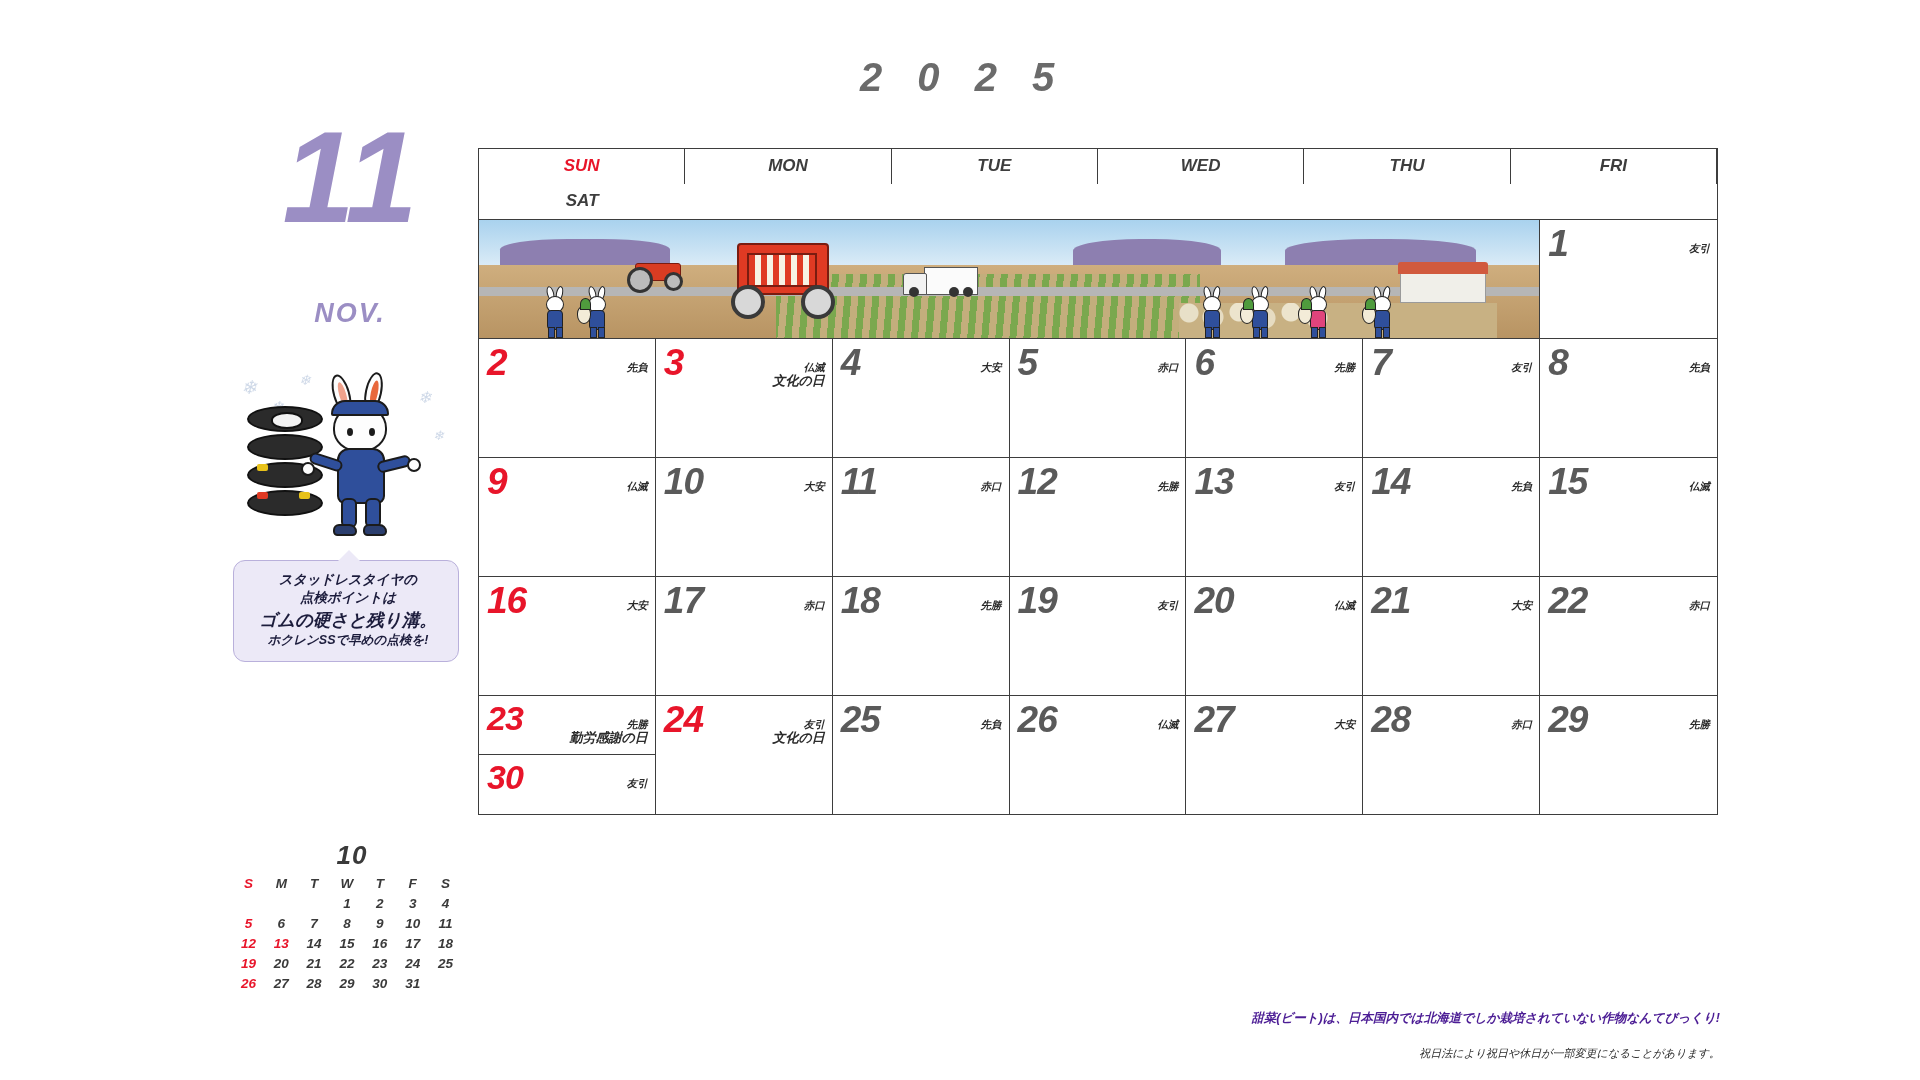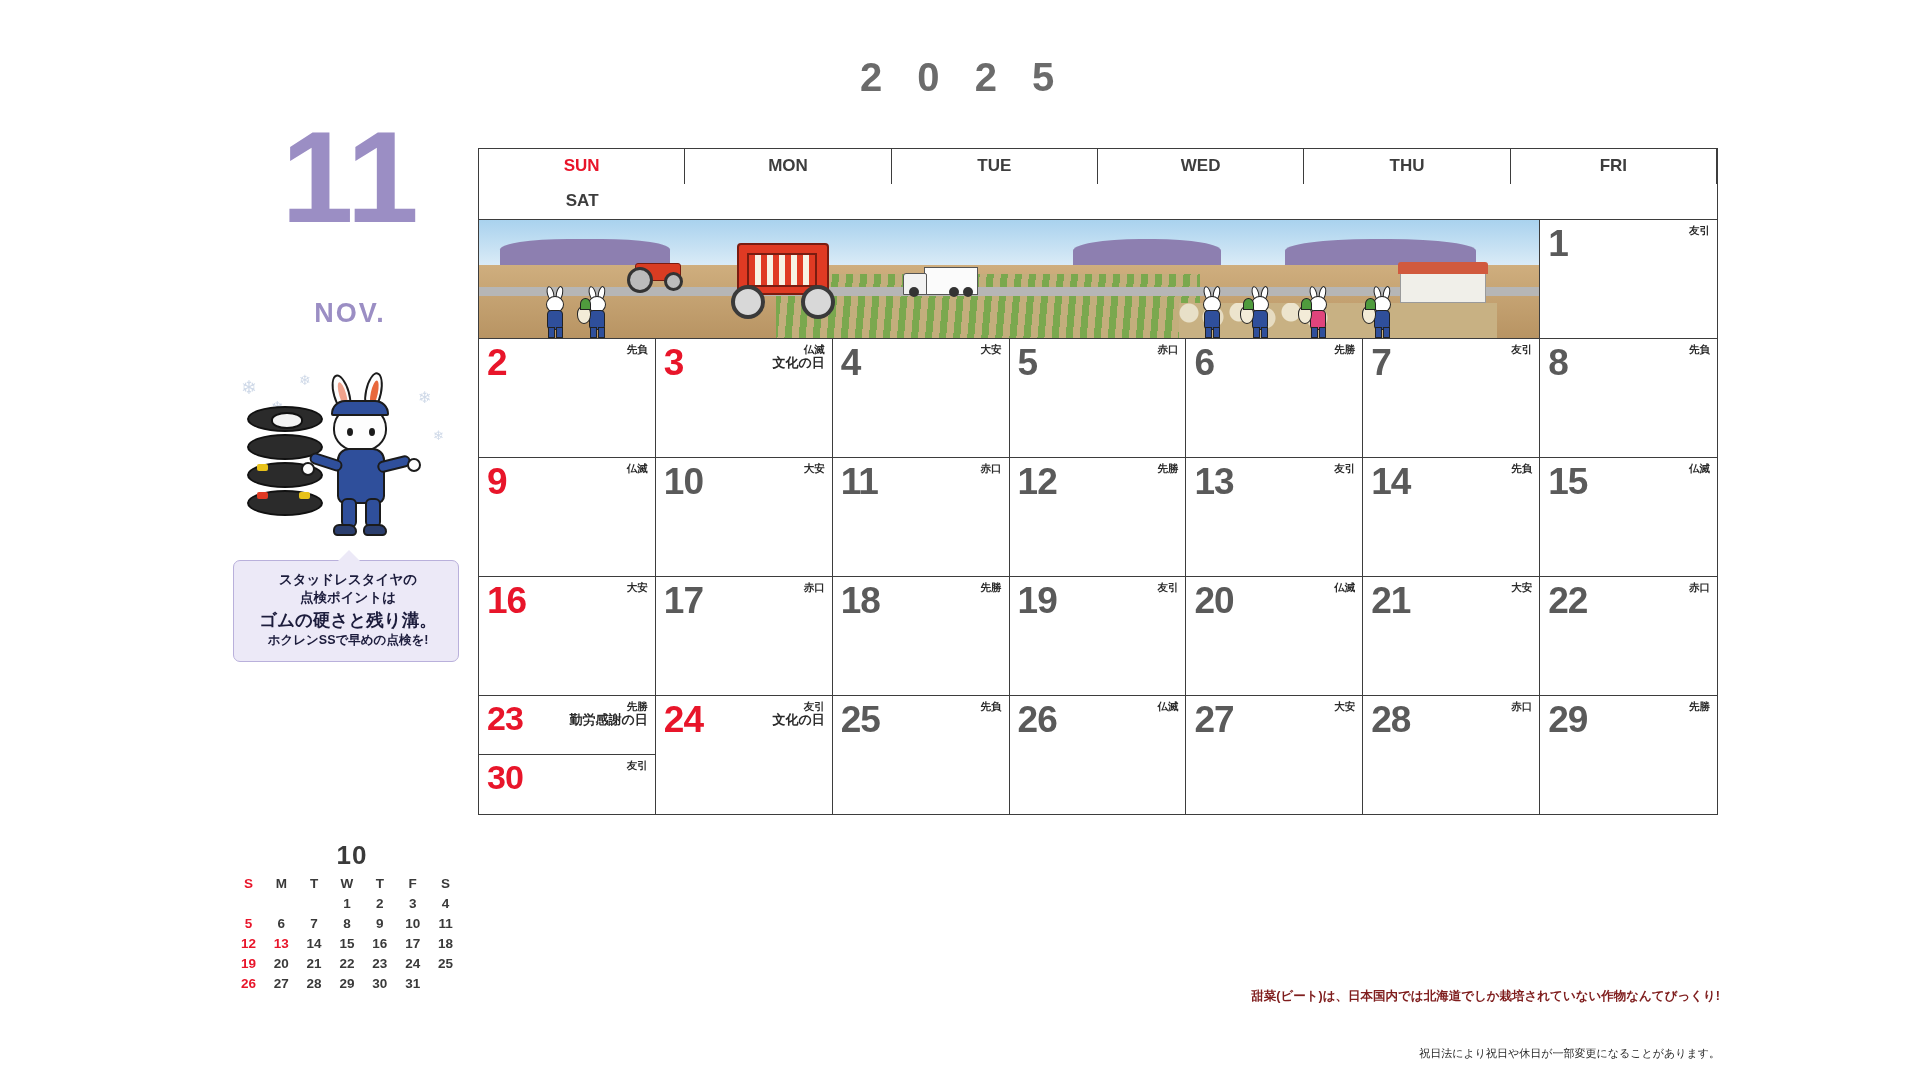--- a/index.html
+++ b/index.html
@@ -9,20 +9,21 @@
     height: 1080px;
     background: #ffffff;
     font-family: "Liberation Sans", sans-serif;
     overflow: hidden;
   }
   .page {
     position: relative;
     width: 1920px;
     height: 1080px;
     background: #ffffff;
+    font-style: italic;
   }
 
   
   .year {
     position: absolute;
     left: 860px;
     top: 55px;
     font-size: 40px;
     font-weight: bold;
     color: #6b6b6b;
@@ -186,21 +187,21 @@
   }
 
   
   .callout {
     position: absolute;
     left: 233px;
     top: 560px;
     width: 226px;
     background: #ece9f7;
     border: 1px solid #b9b0db;
-    border-radius: 7px;
+    border-radius: 12px;
     padding: 10px 6px 12px 10px;
     box-sizing: border-box;
     text-align: center;
     color: #1c1c3c;
   }
   .callout .tail {
     position: absolute;
     left: 104px;
     top: -11px;
     width: 0; height: 0;
@@ -313,21 +314,21 @@
   }
   .holiday {
     font-size: 13px;
     font-weight: bold;
     color: #2b2b2b;
     line-height: 13px;
   }
   .cell .stack {
     position: absolute;
     right: 7px;
-    top: 4px;
+    top: 22px;
     text-align: right;
   }
   
   .cell.split { padding: 0; }
   .cell.split .half {
     position: relative;
     height: 59px;
     padding: 4px 8px;
     box-sizing: border-box;
   }
@@ -410,24 +411,24 @@
   .b-char .bd { position:absolute; left:4px; top:20px; width:14px; height:18px; background:#2f4f9b; border:1.5px solid #222; border-radius:4px;}
   .b-char .lg { position:absolute; top:37px; width:5px; height:9px; background:#2f4f9b; border:1.5px solid #222;}
   .b-char.pink .bd { background:#e0447c; }
   .b-char .beet { position:absolute; left:-8px; top:16px; width:12px; height:16px; background:#f3ecd8; border:1.5px solid #222; border-radius:50% 50% 60% 60%;}
   .b-char .beet::after { content:""; position:absolute; left:2px; top:-9px; width:9px; height:10px; background:#4f9b3d; border:1.5px solid #222; border-radius:50% 50% 0 0;}
 
   
   .note1 {
     position: absolute;
     right: 200px;
-    top: 988px;
+    top: 1010px;
     font-size: 12.5px;
     font-weight: bold;
-    color: #7f1d1d;
+    color: #4c1d95;
     text-align: right;
   }
   .note2 {
     position: absolute;
     right: 200px;
     top: 1046px;
     font-size: 11px;
     color: #2b2b2b;
     text-align: left;
   }

